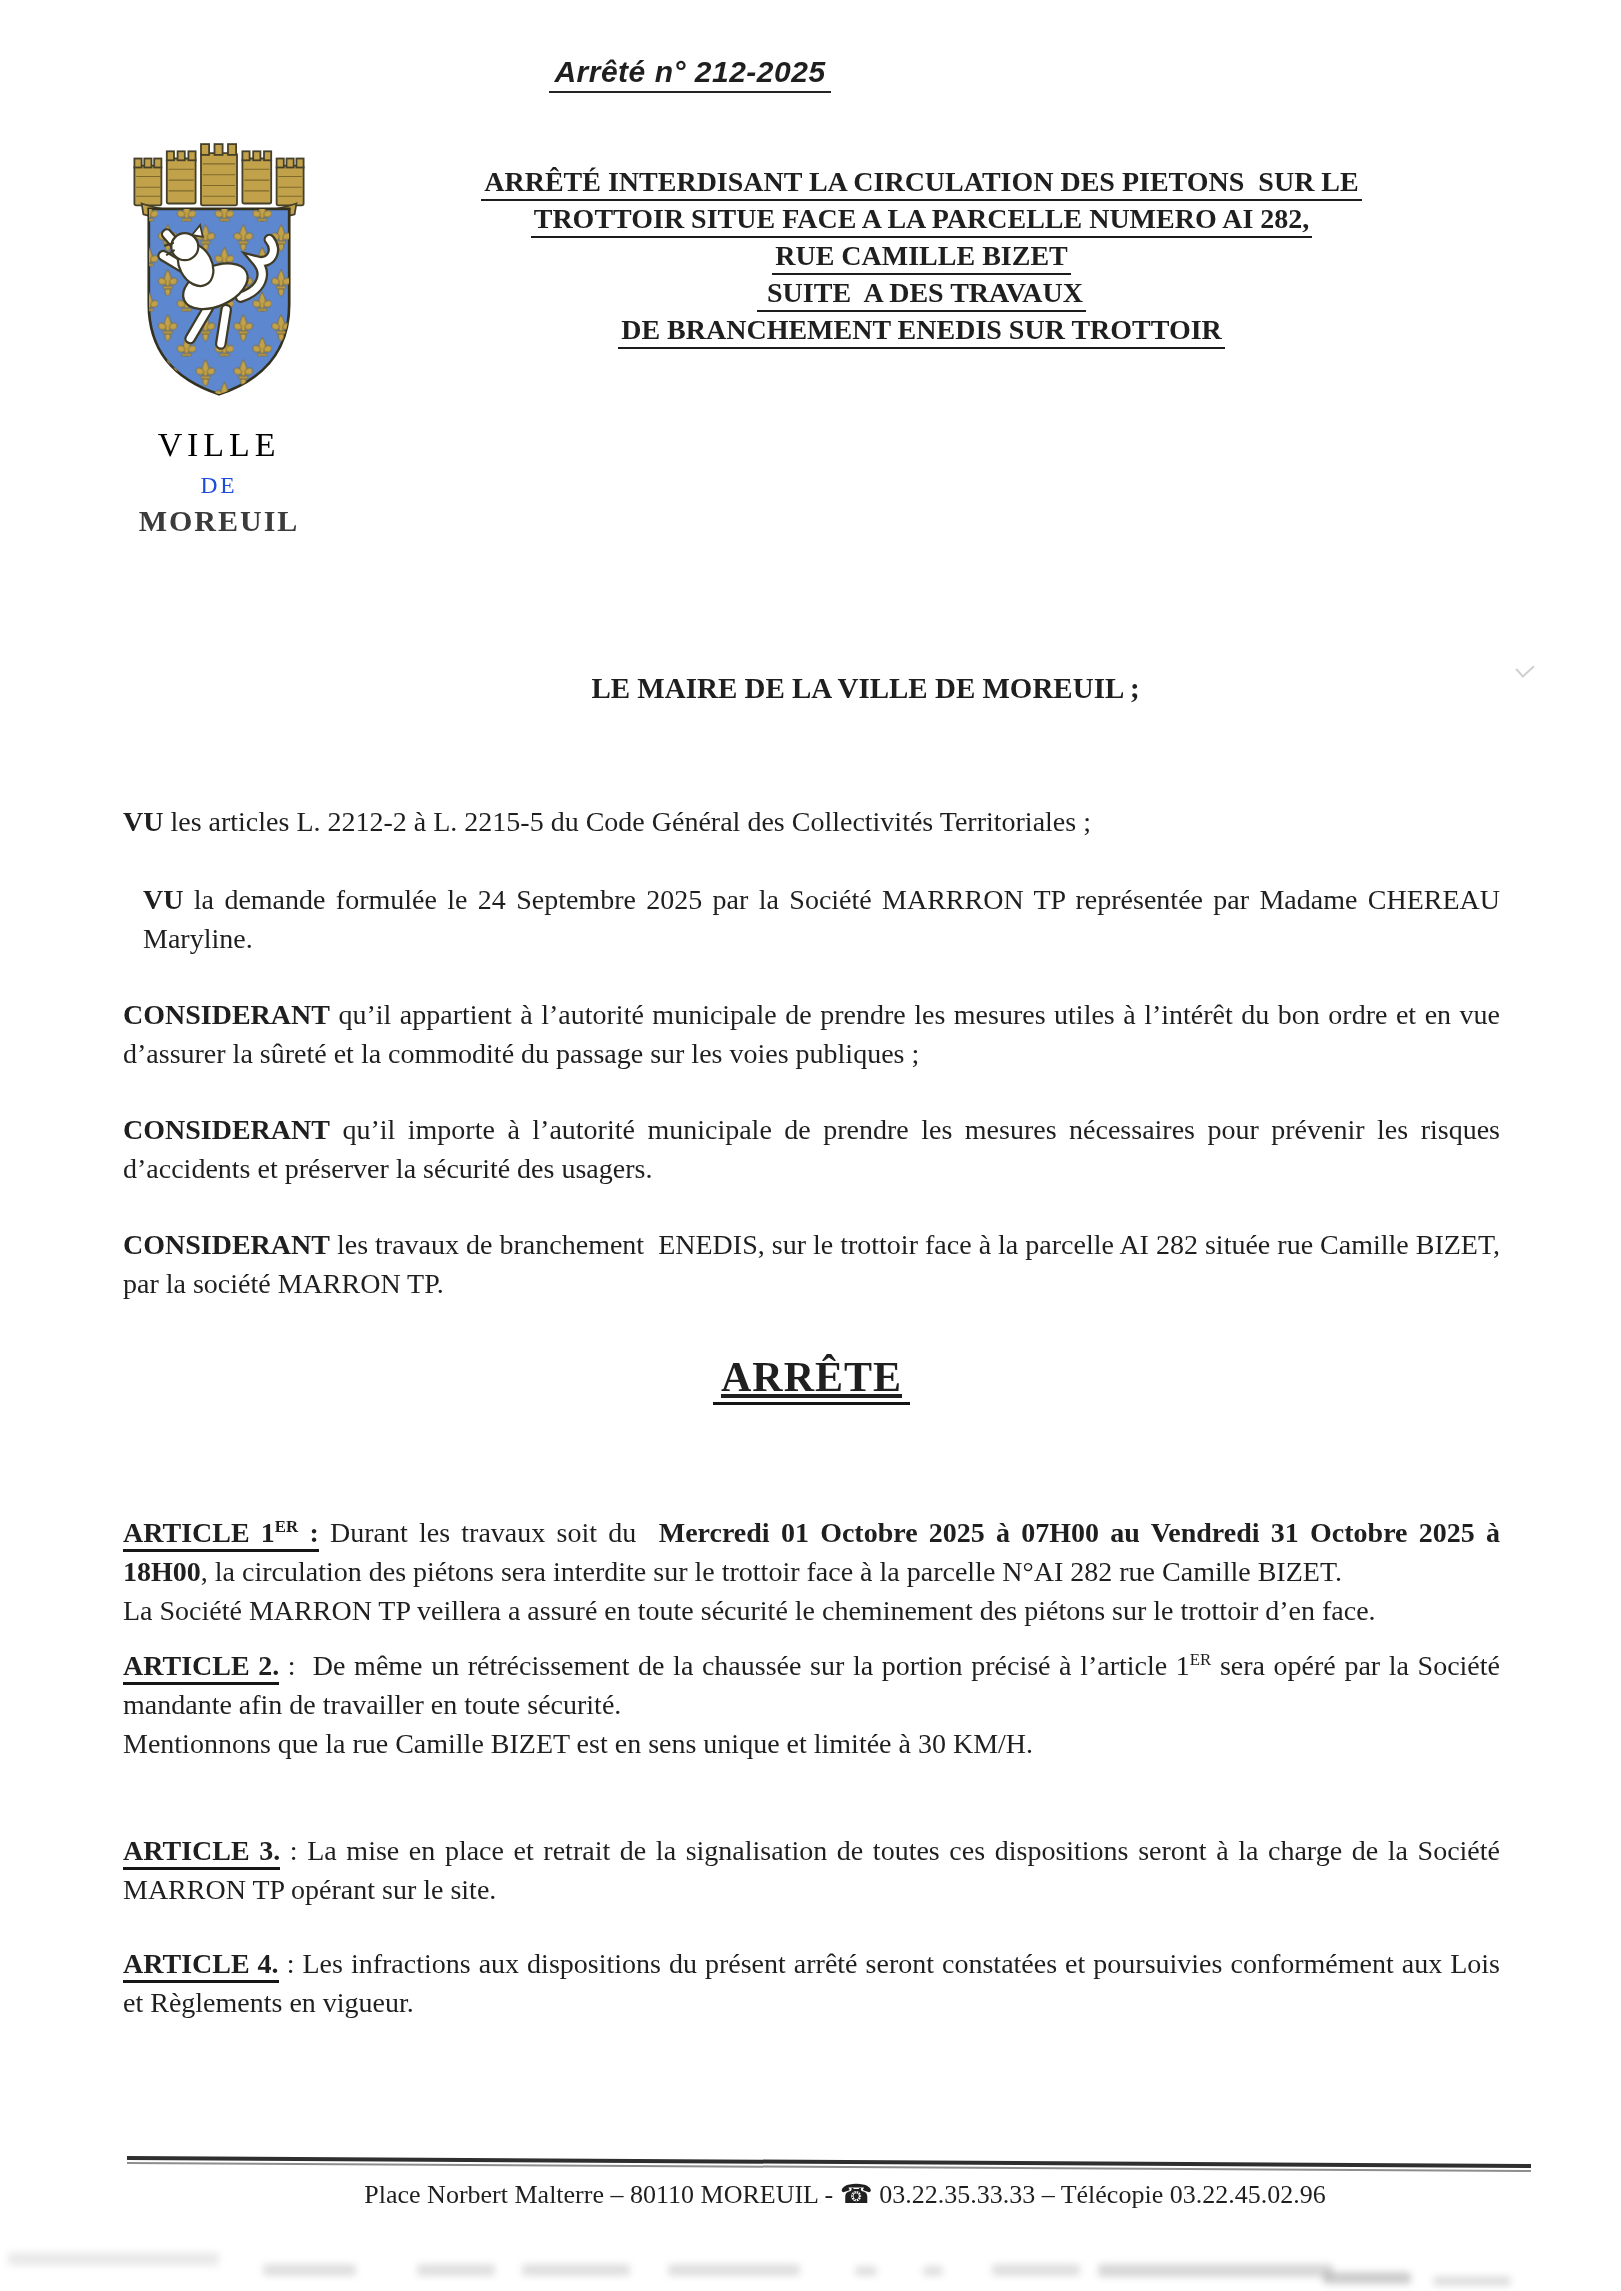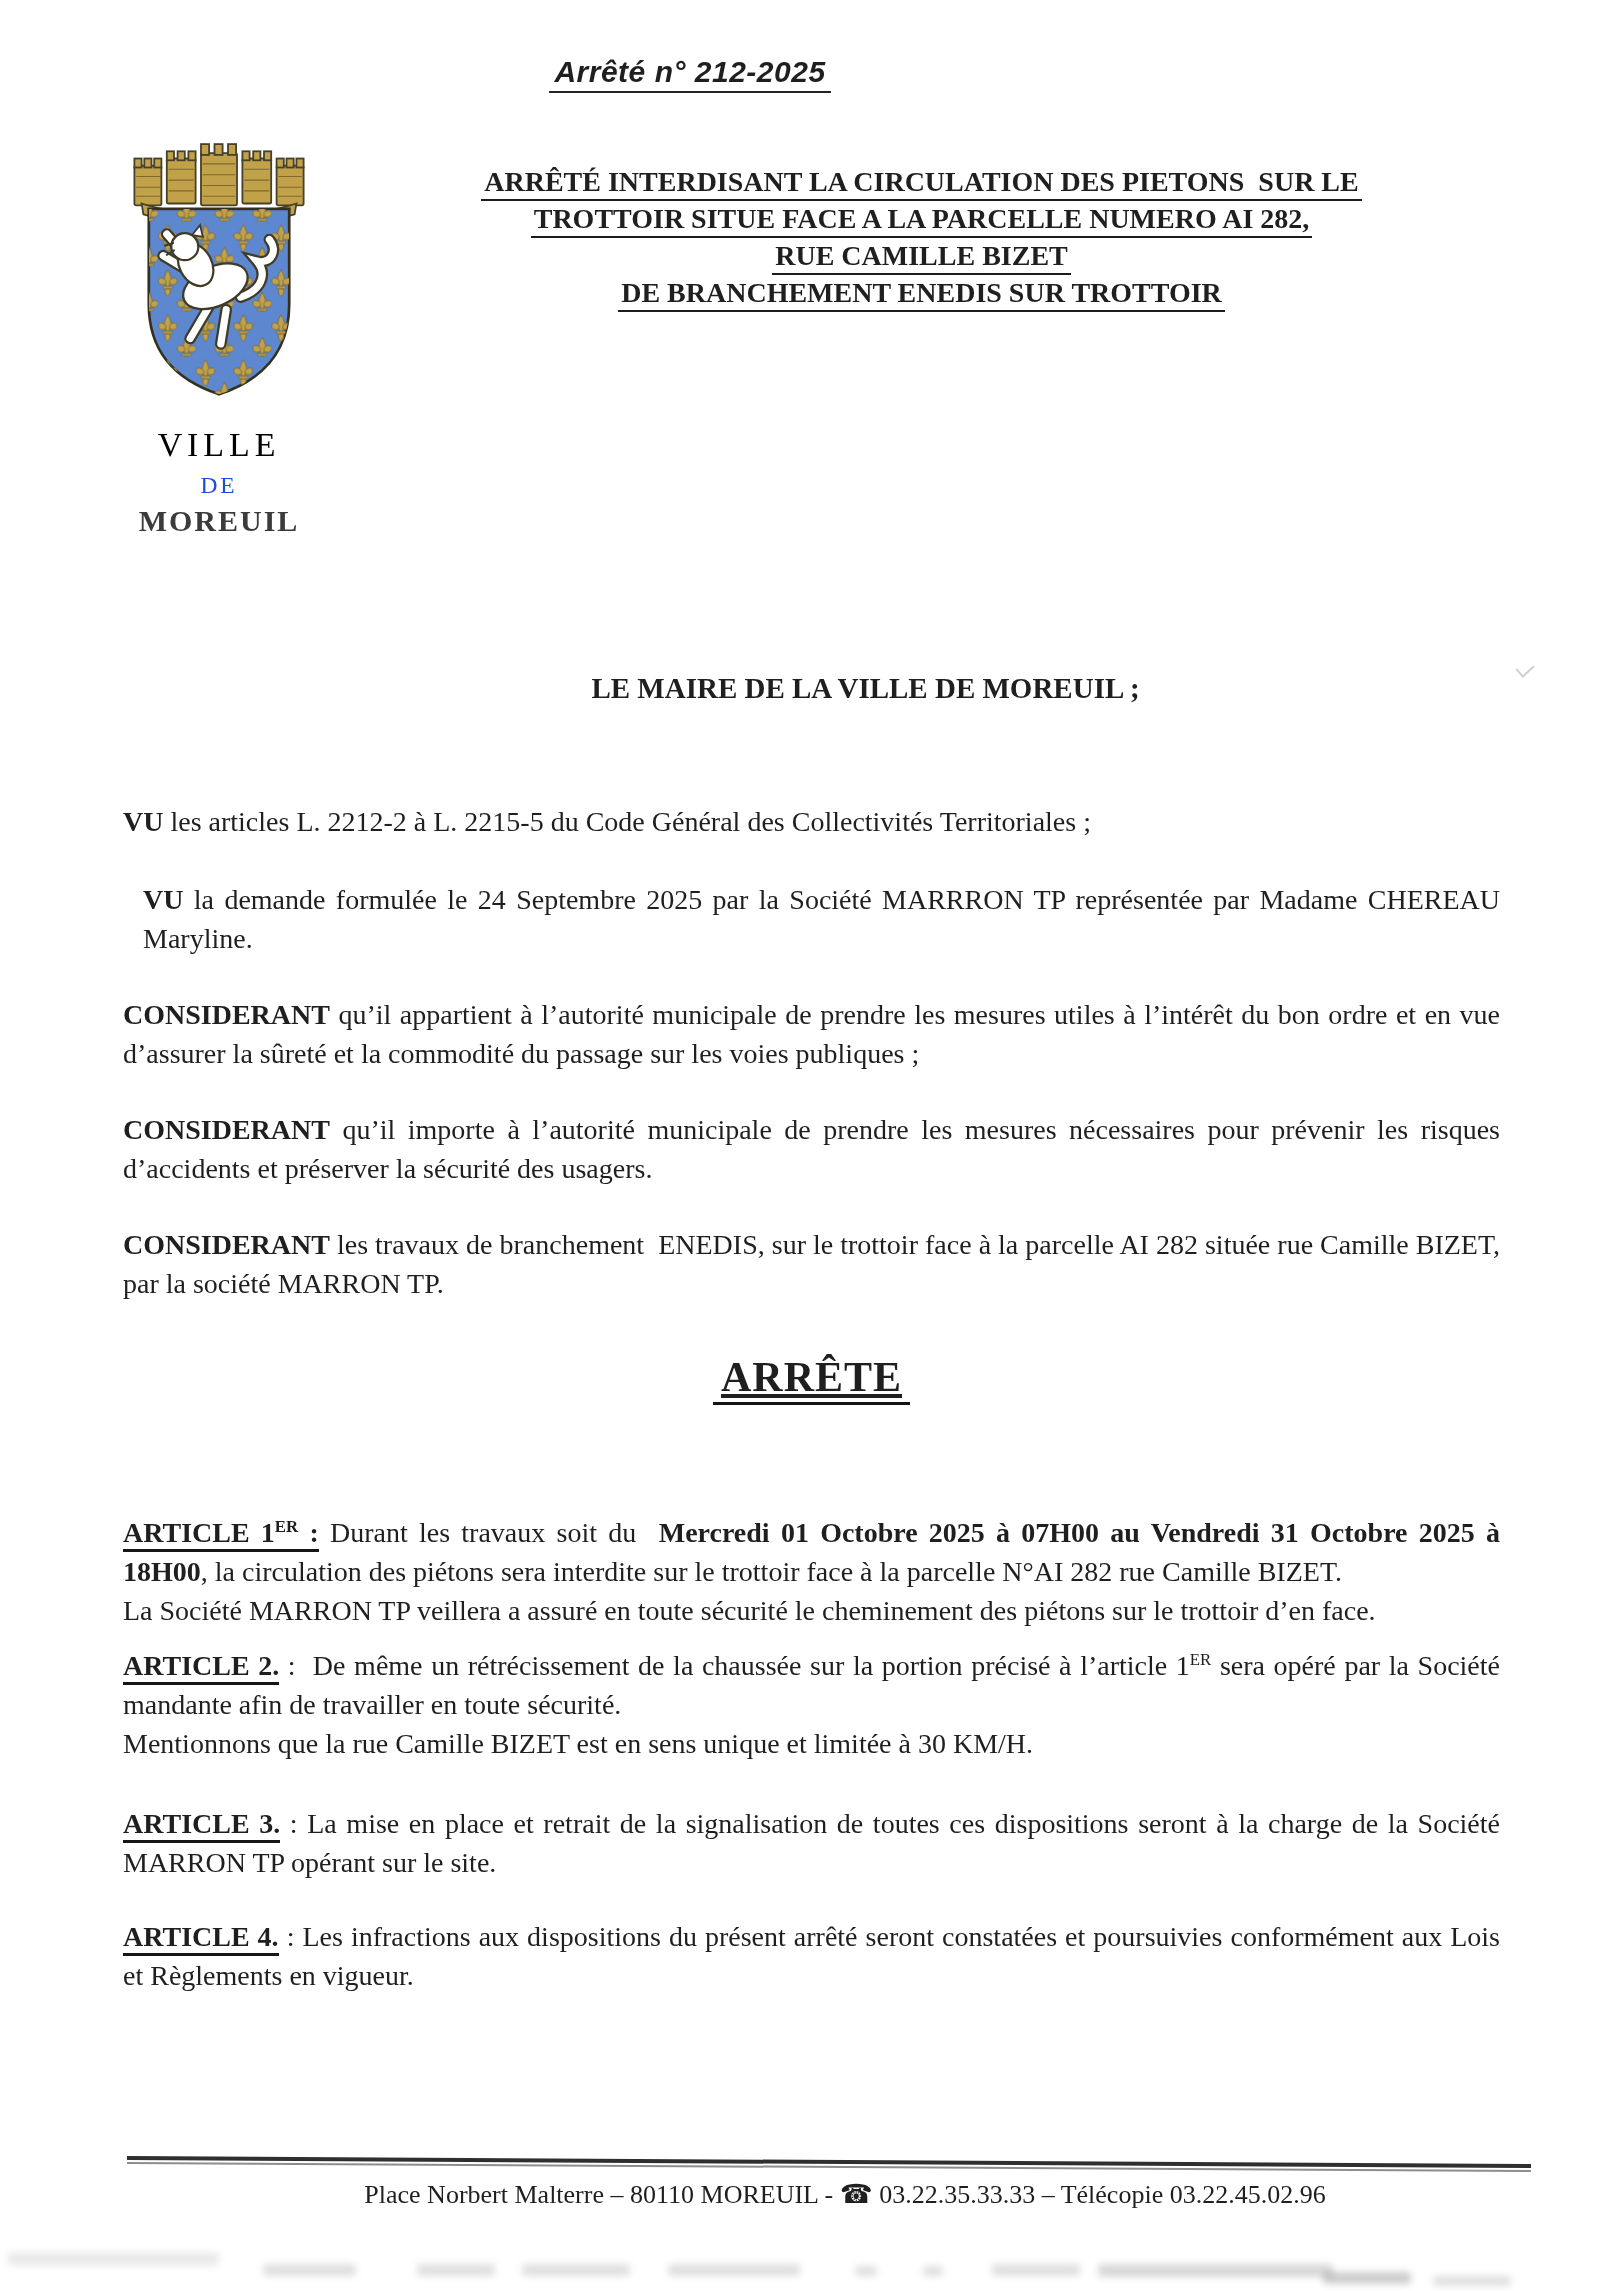--- a/index.html
+++ b/index.html
@@ -37,21 +37,21 @@
   .mayor { text-align:center; font-weight:bold; font-size:29px; padding-top:27.4px; padding-left:108px; white-space:pre; }
   .para { text-align:justify; white-space:pre-wrap; }
   .lbl { font-weight:bold; }
   .r1 { margin-top:94px; }
   .r2 { margin-top:39px;margin-left:20px; }
   .rn { margin-top:37px; }
   .arrete { text-align:center; font-size:42px; font-weight:bold; margin-top:55px; }
   .arrete span { border-bottom:3.9px solid #141414; padding:0 7.8px 2px; letter-spacing:1px;text-decoration:underline; }
   .a1 { margin-top:116px; }
   .a2 { margin-top:15.7px; }
-  .a3 { margin-top:41px; }
+  .a3 { margin-top:68px; }
   .a4 { margin-top:35px; }
   .art-label { font-weight:bold; border-bottom:3.4px solid #161616; padding-bottom:1px; }
   sup { font-size:0.6em; vertical-align:super; line-height:0; }
   .b { font-weight:bold; }
 
   
   .footer-rule {
     position:absolute; left:127px; top:2160px; width:1404px; height:7.8px;
     border-top:4.4px solid #2f2f2f; border-bottom:2px solid #8d8d8d;
     transform:rotate(0.33deg);
@@ -174,20 +174,21 @@
     </svg>
     <div class="city-ville">VILLE</div>
     <div class="city-de">DE</div>
     <div class="city-moreuil">MOREUIL</div>
   </div>
 
   <div class="main-title">
     <div class="line"><span>ARRÊTÉ INTERDISANT LA CIRCULATION DES PIETONS  SUR LE</span></div>
     <div class="line"><span>TROTTOIR SITUE FACE A LA PARCELLE NUMERO AI 282,</span></div>
     <div class="line"><span>RUE CAMILLE BIZET</span></div>
+    <div class="line"><span> SUITE  A DES TRAVAUX</span></div>
     <div class="line"><span>DE BRANCHEMENT ENEDIS SUR TROTTOIR</span></div>
   </div>
 
   <div class="artifact-check"></div>
 
   <div class="content">
     <div class="mayor">LE MAIRE DE LA VILLE DE MOREUIL ;</div>
 
     <p class="para r1"><b class="lbl">VU</b><span> les articles L. 2212-2 à L. 2215-5 du Code Général des Collectivités Territoriales ;</span></p>
 

